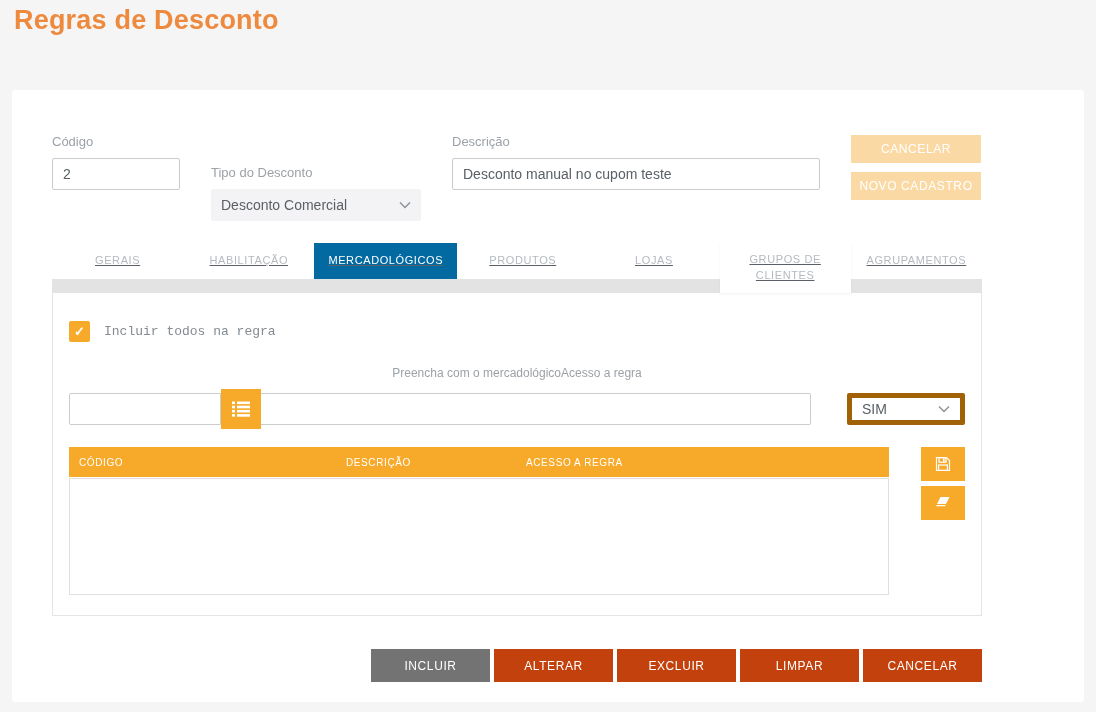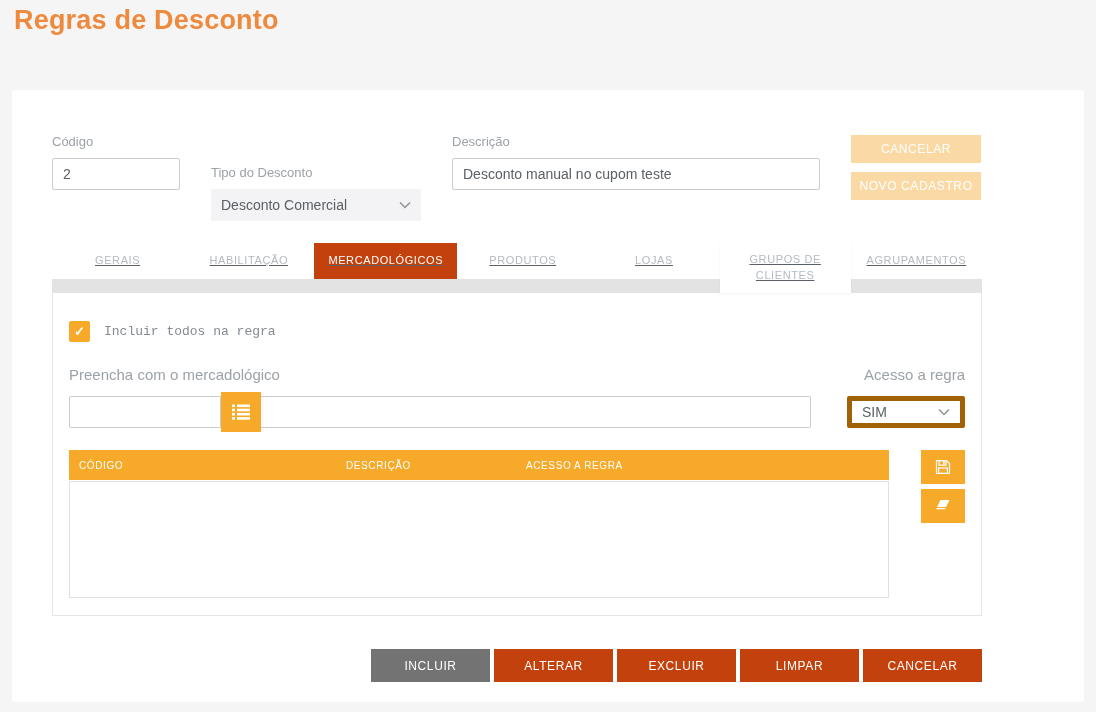--- a/index.html
+++ b/index.html
@@ -50,42 +50,42 @@
   }
   .btn-peach { background:#fbd9a4; height:28px; width:130px; }
   
   .tabs-section { margin-top:22px;text-decoration:underline; }
   .tabs { display:flex; width:930px; position:relative; }
   .tab {
     flex:1; height:36px; display:flex; align-items:center; justify-content:center;
     font-size:11px; color:#b4bac0; letter-spacing:0.6px; text-align:center;
     cursor:pointer; line-height:1.45; padding:0 14px;
   }
-  .tab.active { background:#c2410c; color:#ffffff; }
+  .tab.active { background:#0369a1; color:#ffffff; }
   .tab.tall {
     height:50px; background:#ffffff; z-index:2; align-self:flex-start;
     margin-bottom:-14px; box-shadow:0 1px 2px rgba(0,0,0,0.06);
   }
   .gray-strip { width:930px; height:14px; background:#e3e3e3; }
   
   .tab-panel {
     width:930px; height:323px;
     border:1px solid #e5e5e5; border-top:none;
     padding:28px 16px 0 16px; position:relative; background:#fff;
   }
   .check-row { display:flex; align-items:center; gap:14px; }
   .checkbox {
     width:21px; height:21px; background:#f7a929; border-radius:2px;
     color:#ffffff; display:flex; align-items:center; justify-content:center;
     font-size:13px; cursor:pointer; font-weight:bold;
   }
   .check-label { font-size:13px; color:#848b91;font-family:Liberation Mono, monospace; }
   .labels-row {
-    margin-top:24px; display:flex; justify-content:space-between;
-    font-size:15px; color:#9ca2a8;
+    margin-top:24px; display:flex; justify-content:center;
+    font-size:12px; color:#9ca2a8;
   }
   .inputs-row { margin-top:9px; display:flex; align-items:center; }
   .merc-code { width:152px; height:32px; border:1px solid #cccccc; border-radius:2px 0 0 2px; padding:0 10px; font-size:14px; color:#5a6065; outline:none; font-family:"Liberation Sans", sans-serif; }
   .list-btn {
     width:40px; height:40px; background:#f7a929; border:none; cursor:pointer;
     display:flex; align-items:center; justify-content:center; flex:none;
   }
   .merc-desc { width:550px; height:32px; border:1px solid #cccccc; border-left:none; border-radius:0 2px 2px 0; padding:0 10px; font-size:14px; color:#5a6065; outline:none; font-family:"Liberation Sans", sans-serif; }
   .acesso-select { width:118px; margin-left:auto; }
   

